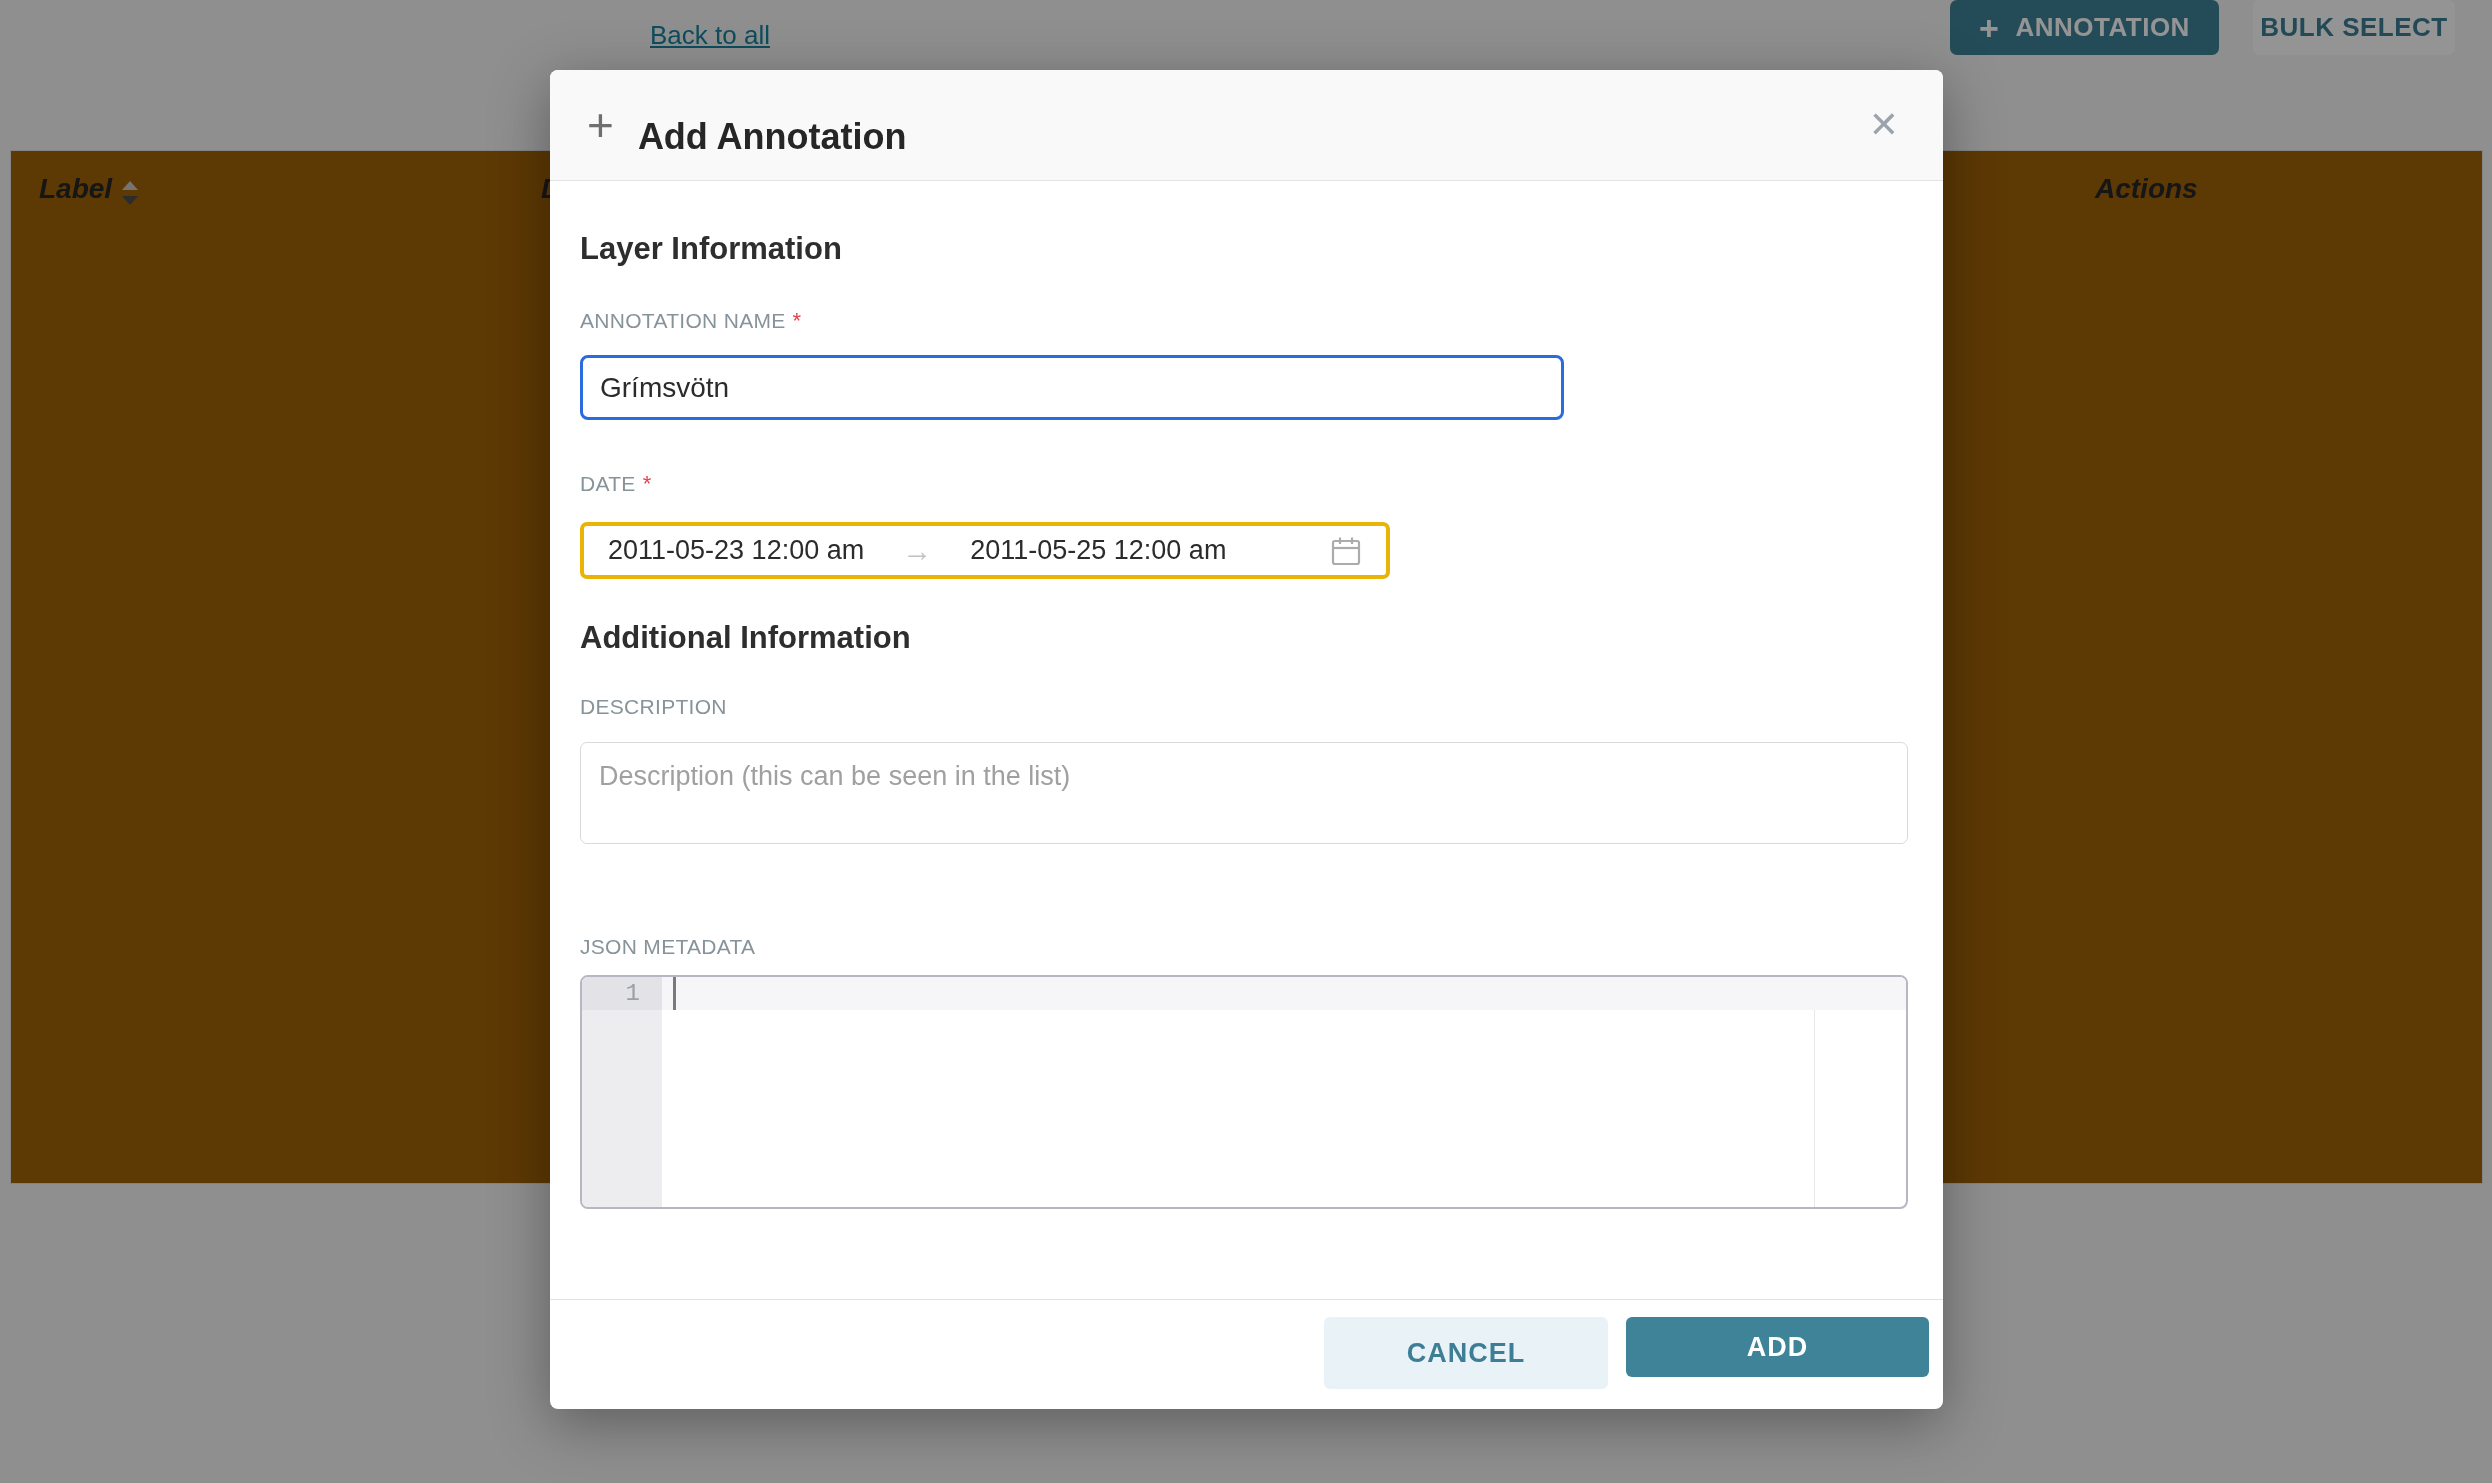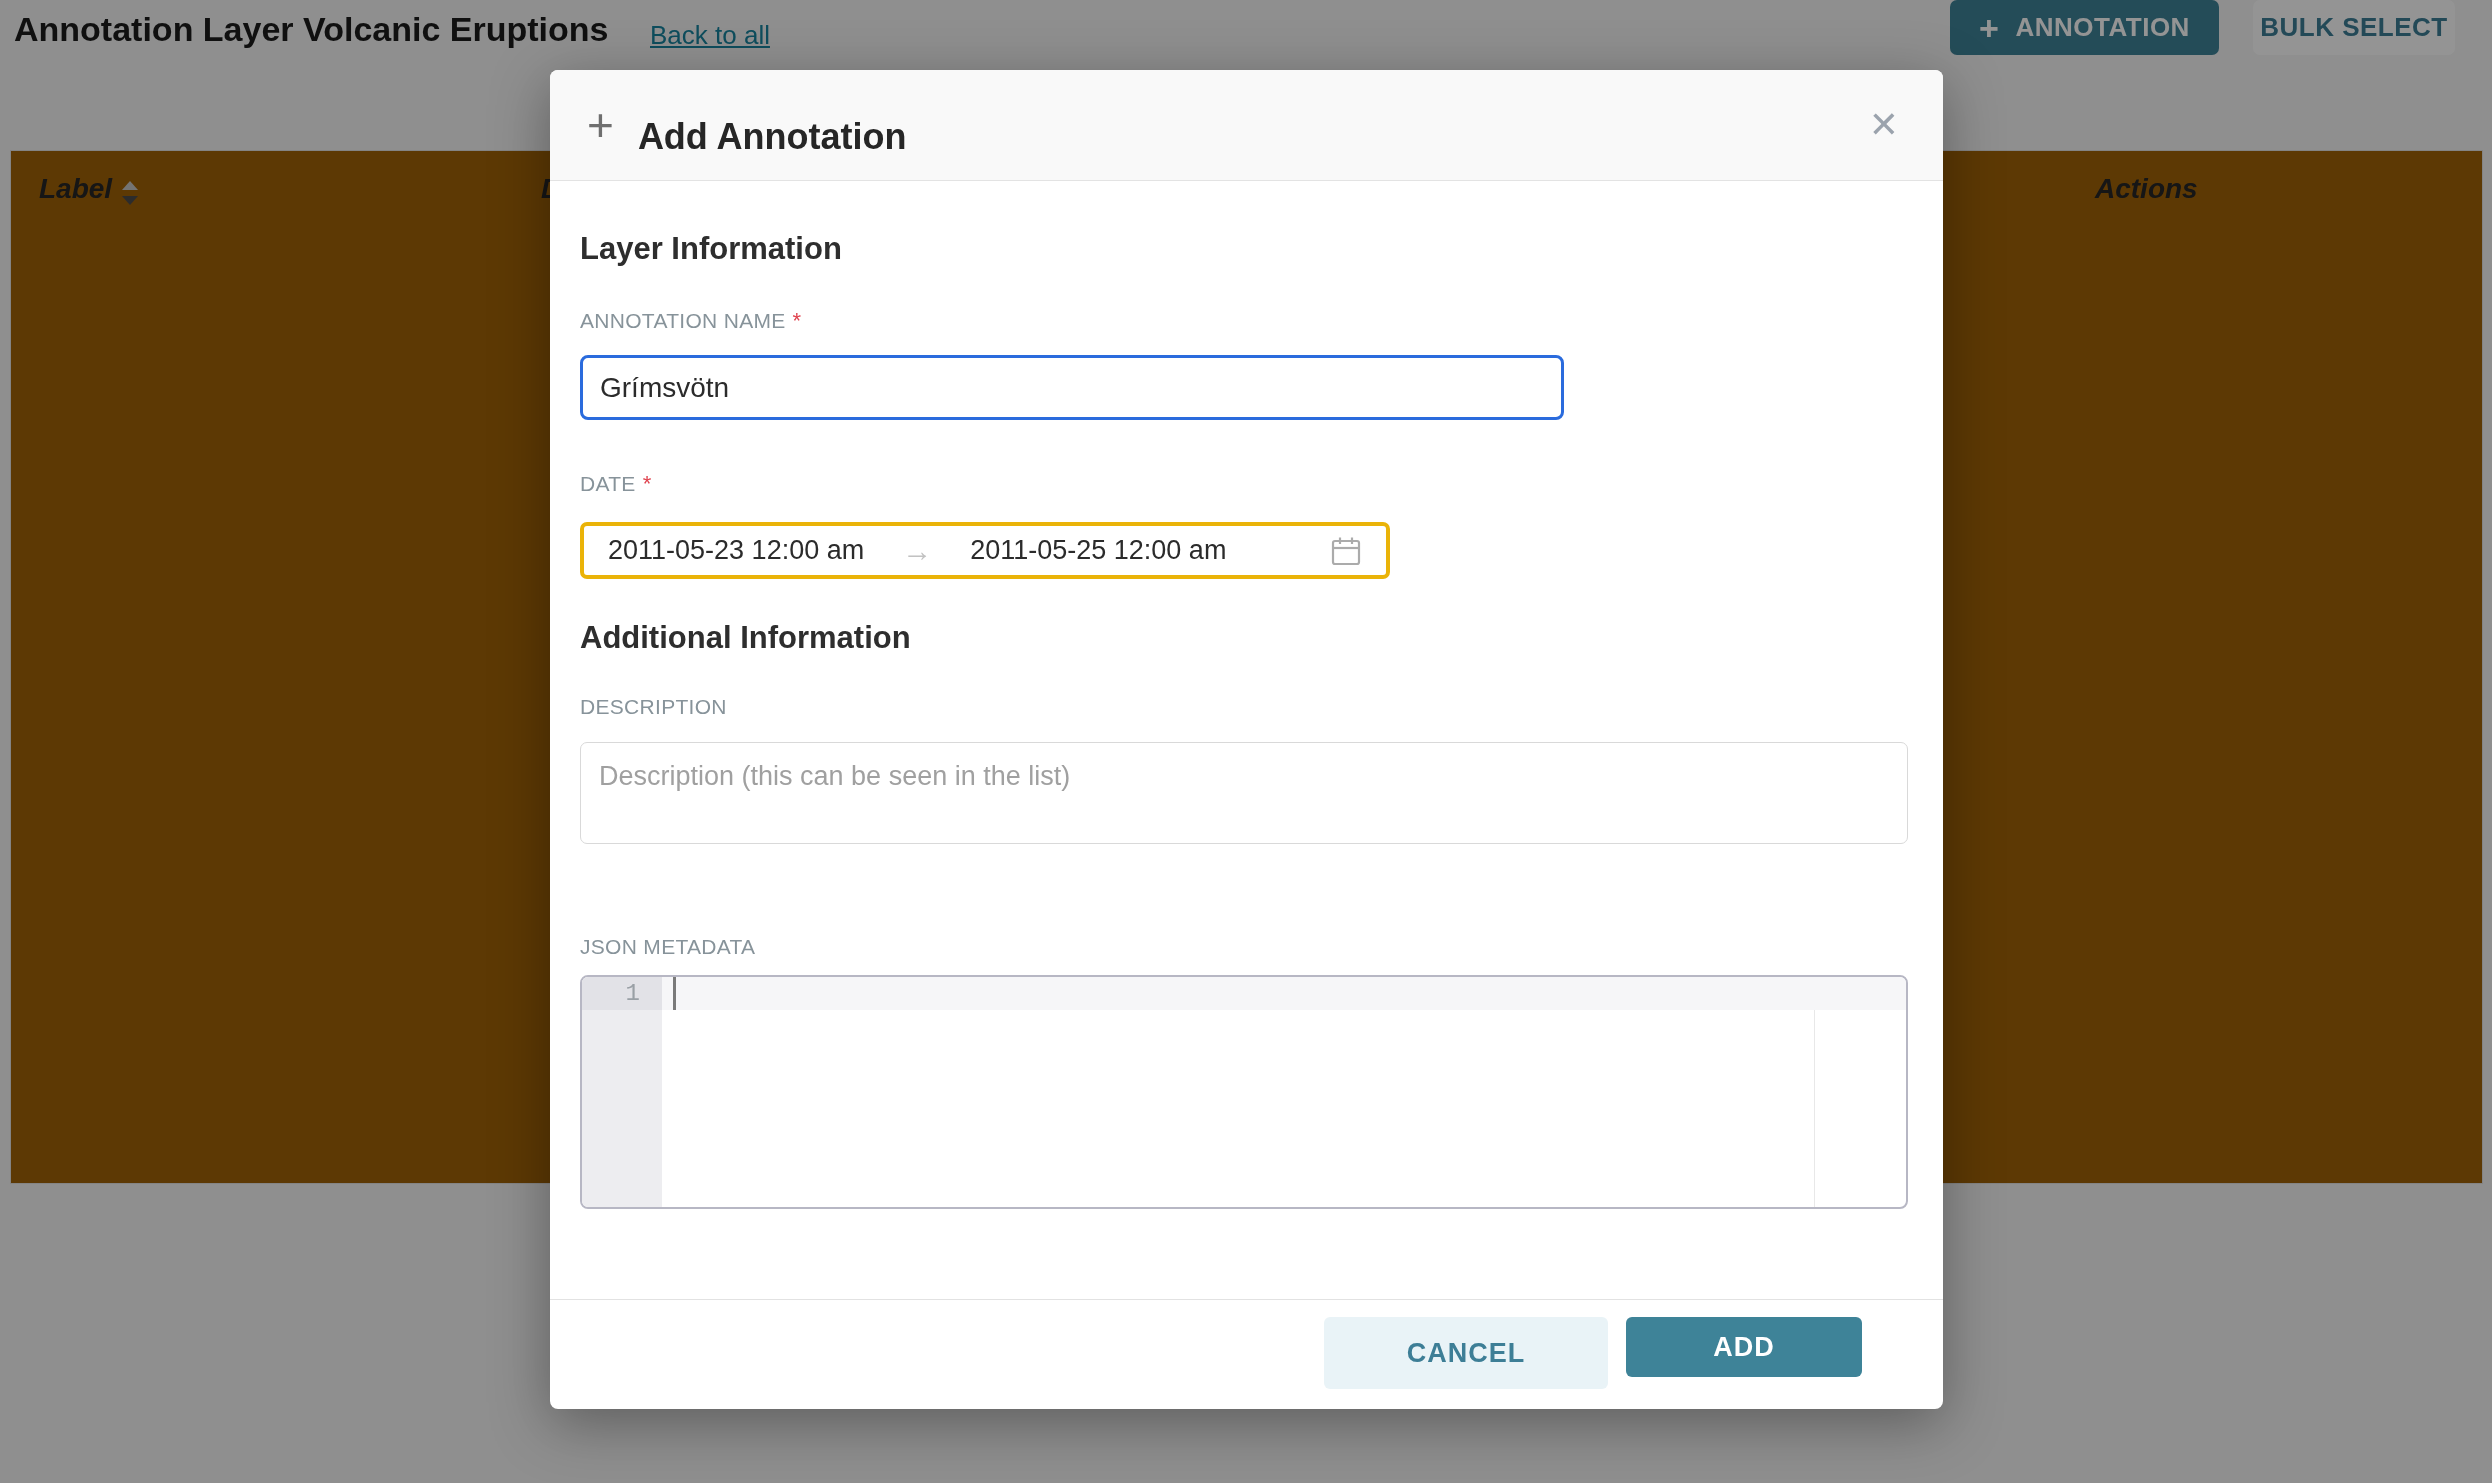--- a/index.html
+++ b/index.html
@@ -137,31 +137,30 @@
   .text-cursor { position:absolute; left:91px; top:0; width:3px; height:33px; background:#7a7a7a; }
 
   .footer-divider { position:absolute; left:0; top:1229px; width:100%; height:1px; background:#e2e2e2; }
   .btn-cancel {
     position:absolute; left:774px; top:1247px; width:284px; height:72px;
     background:#e9f3f7; border:none; border-radius:6px;
     color:#3d7e96; font-size:27px; font-weight:700; letter-spacing:1px;
     font-family:inherit; cursor:pointer;
   }
   .btn-add {
-    position:absolute; left:1076px; top:1247px; width:236px; height:60px;
+    position:absolute; left:1076px; top:1247px; width:303px; height:60px;
     background:#3e8398; border:none; border-radius:6px;
     color:#ffffff; font-size:27px; font-weight:700; letter-spacing:1px;
     font-family:inherit; cursor:pointer;
   }
 </style>
 </head>
 <body>
 
 <div class="page">
-  <div class="page-title">Annotation Layer Volcanic Eruptions</div>
   <a class="back-link">Back to all</a>
 
   <button class="btn-annotation">
     <span class="plus">+</span>
     <span>ANNOTATION</span>
   </button>
   <button class="btn-bulk">BULK SELECT</button>
 
   <div class="table-card">
     <div class="col-head col-label">Label</div>

